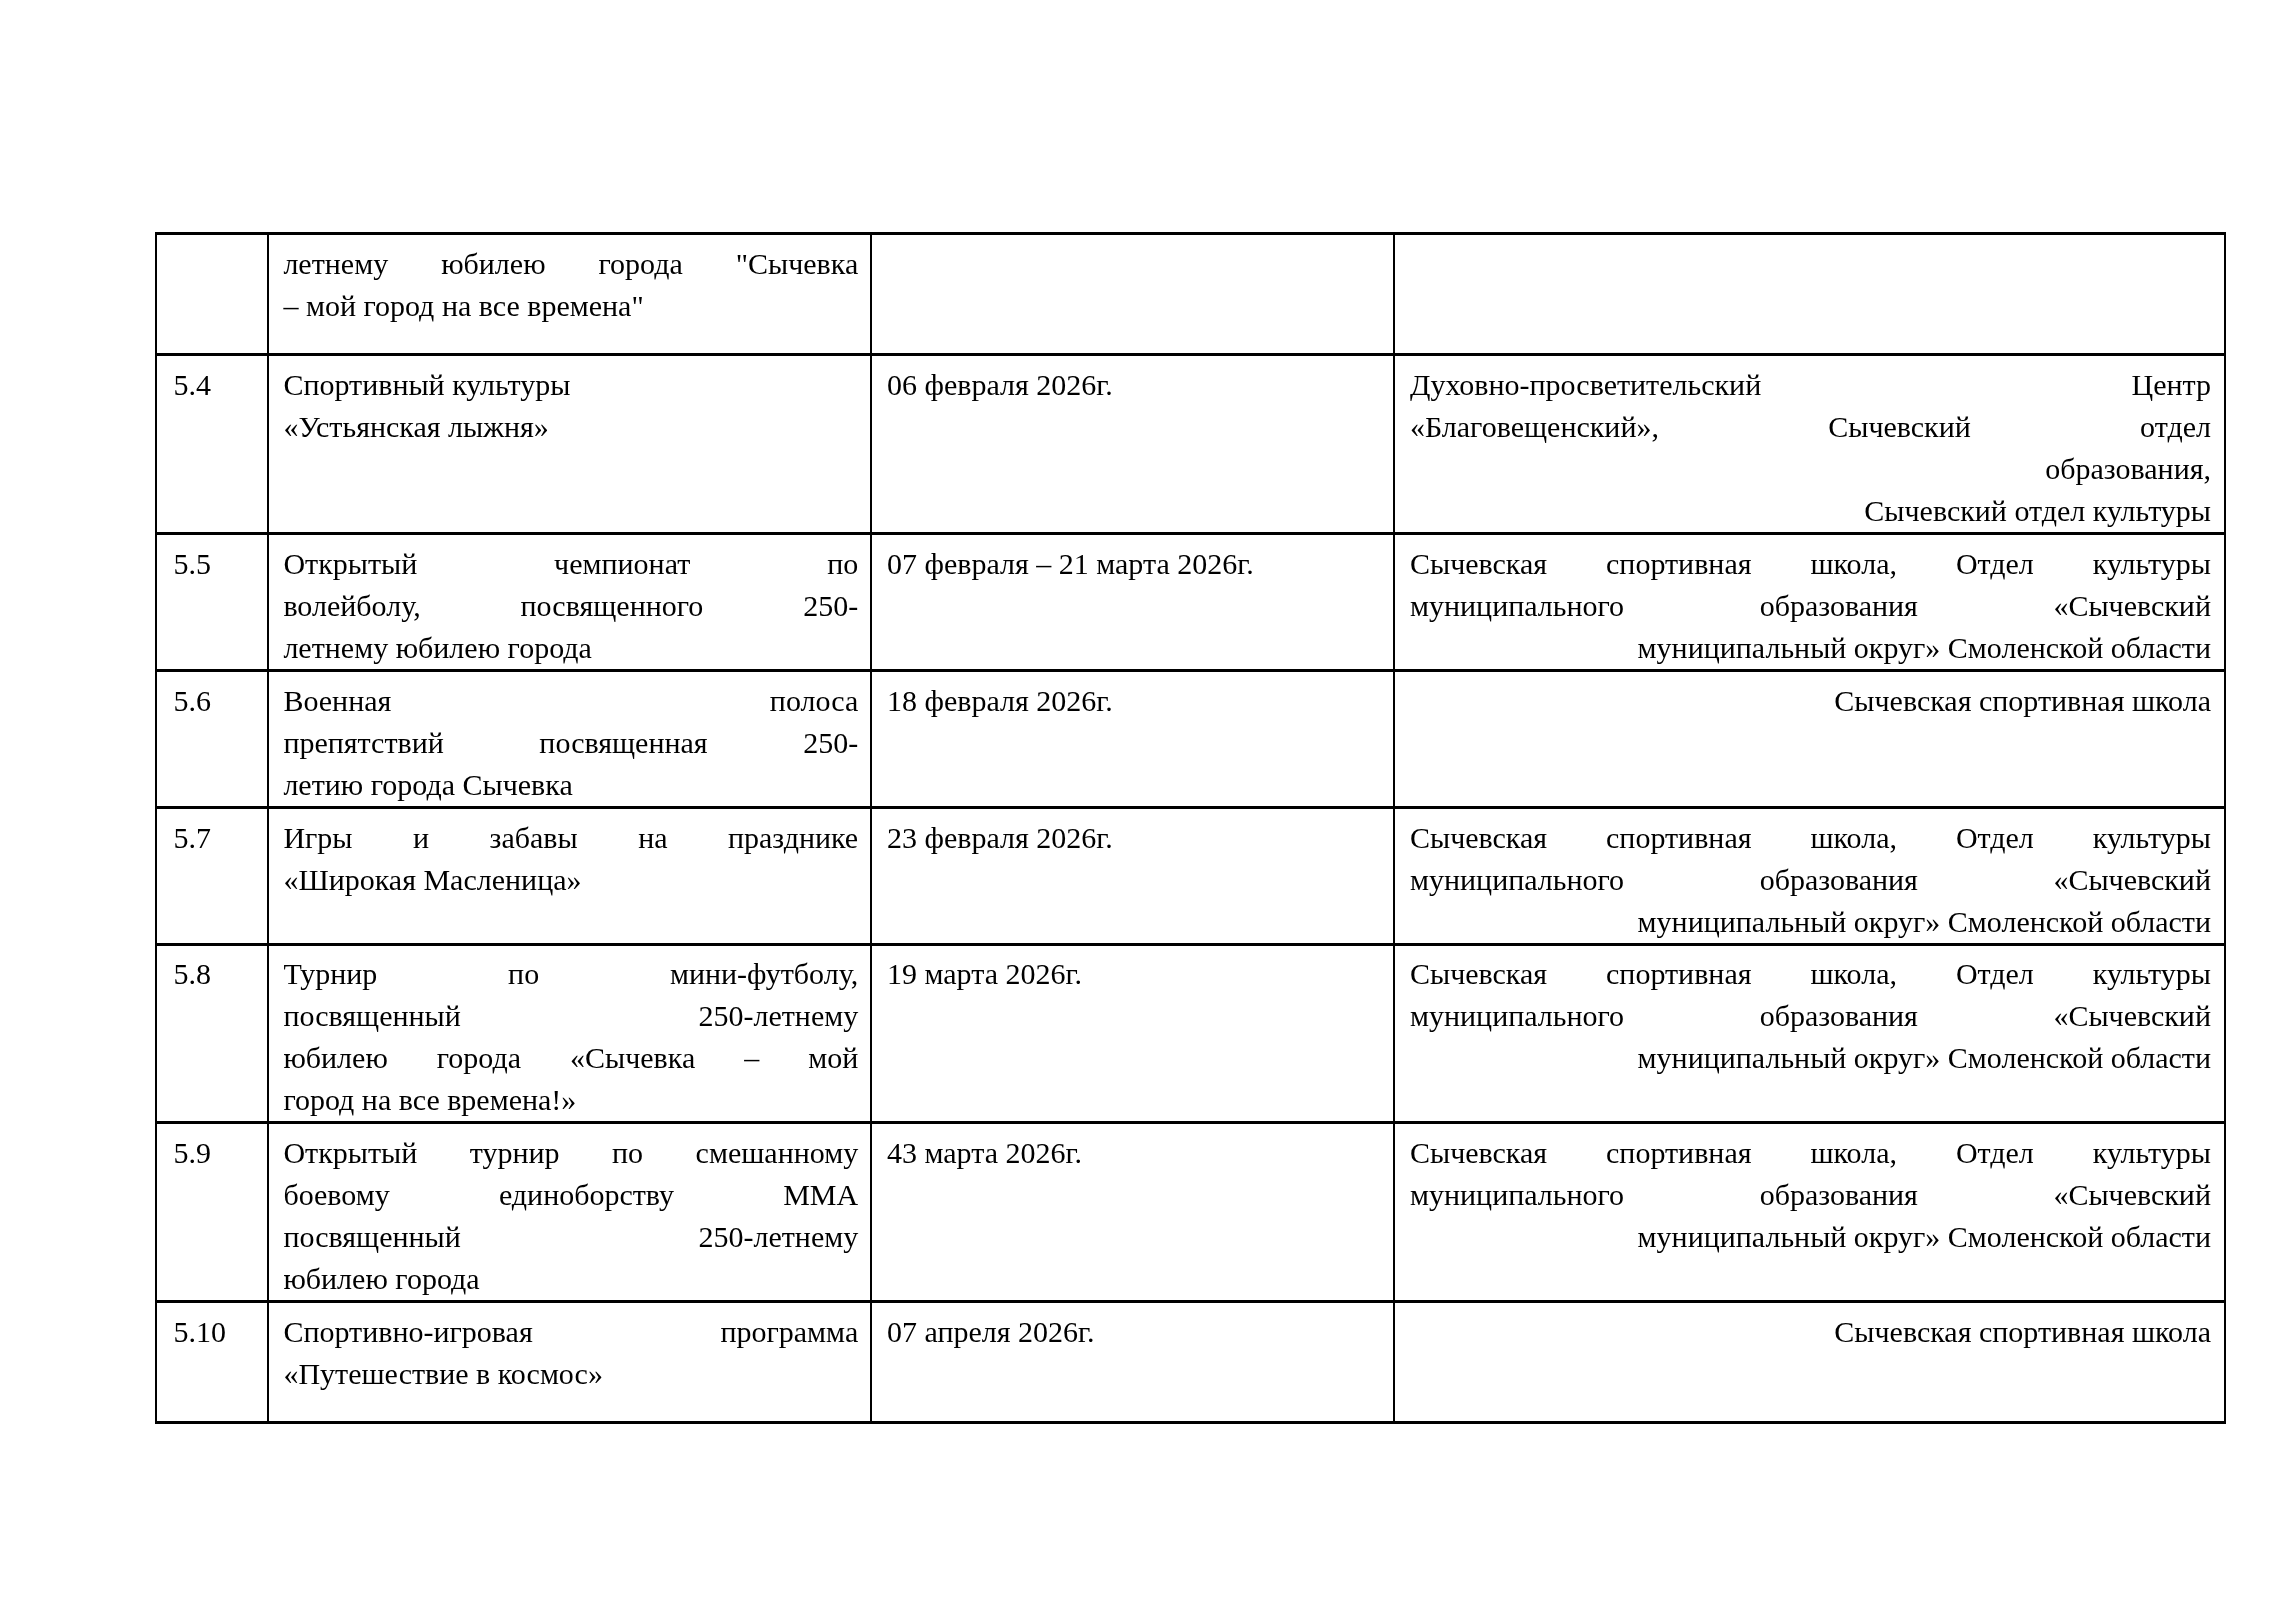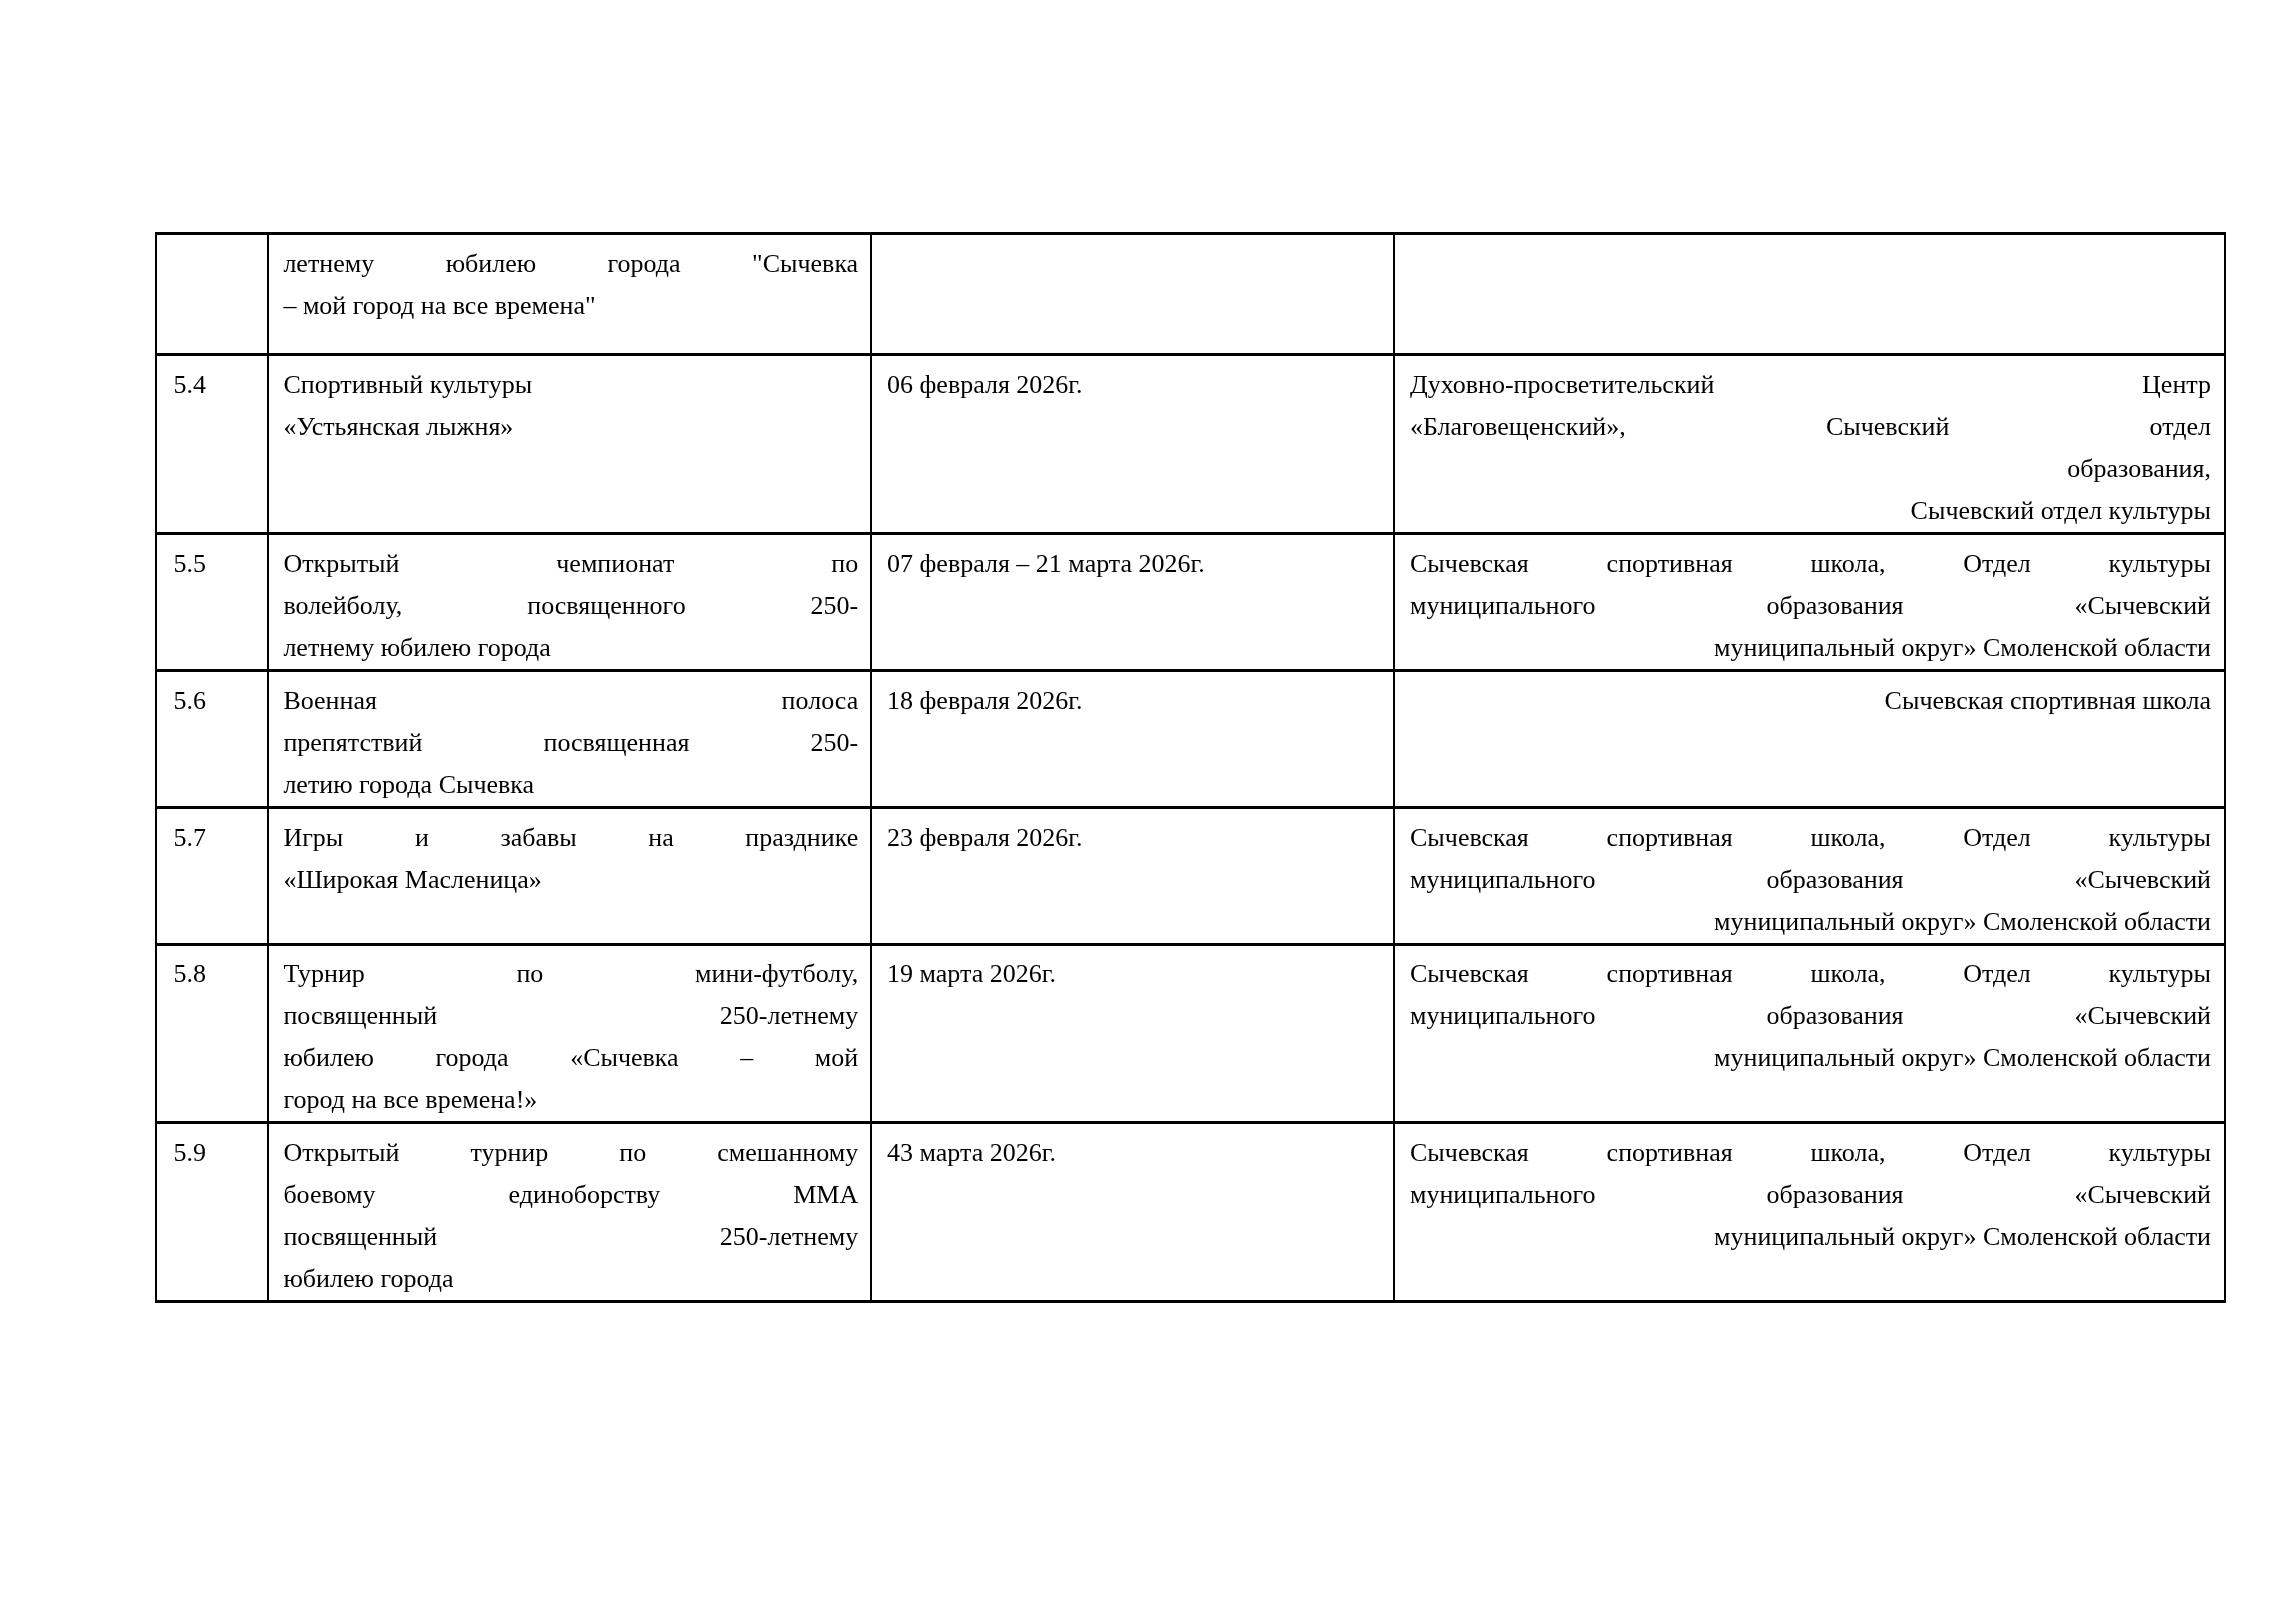--- a/index.html
+++ b/index.html
@@ -22,21 +22,21 @@
   col.c-num   { width: 112px; }
   col.c-event { width: 603px; }
   col.c-date  { width: 523px; }
   col.c-org   { width: 831px; }
   td {
     border: 2.6px solid #000;
     border-top-width: 3.3px;
     border-bottom-width: 3.3px;
     vertical-align: top;
     padding: 7.9px 11.8px 0 14.4px;
-    font-size: 26px;
+    font-size: 30px;
     overflow: hidden;
   }
   td.cell-number { padding-left: 16.4px; padding-right: 18px; }
   td.cell-date   { padding-left: 15px; padding-right: 14px; }
   td.cell-org    { padding-left: 15px; padding-right: 13px; text-align: right; }
   .line { line-height: 42px; white-space: pre; }
   .line.just {
     display: flex;
     justify-content: space-between;
     white-space: normal;
@@ -268,15 +268,33 @@
             <span class="word">культуры</span>
           </div>
           <div class="line just">
             <span class="word">муниципального</span>
             <span class="word">образования</span>
             <span class="word">«Сычевский</span>
           </div>
           <div class="line">муниципальный округ» Смоленской области</div>
         </td>
       </tr>
+      <tr class="r7">
+        <td class="cell-number">
+          <div class="line">5.10</div>
+        </td>
+        <td class="cell-event">
+          <div class="line just">
+            <span class="word">Спортивно-игровая</span>
+            <span class="word">программа</span>
+          </div>
+          <div class="line">«Путешествие в космос»</div>
+        </td>
+        <td class="cell-date">
+          <div class="line">07 апреля 2026г.</div>
+        </td>
+        <td class="cell-org">
+          <div class="line">Сычевская спортивная школа</div>
+        </td>
+      </tr>
     </tbody>
 </table>
 
 
 </body></html>

